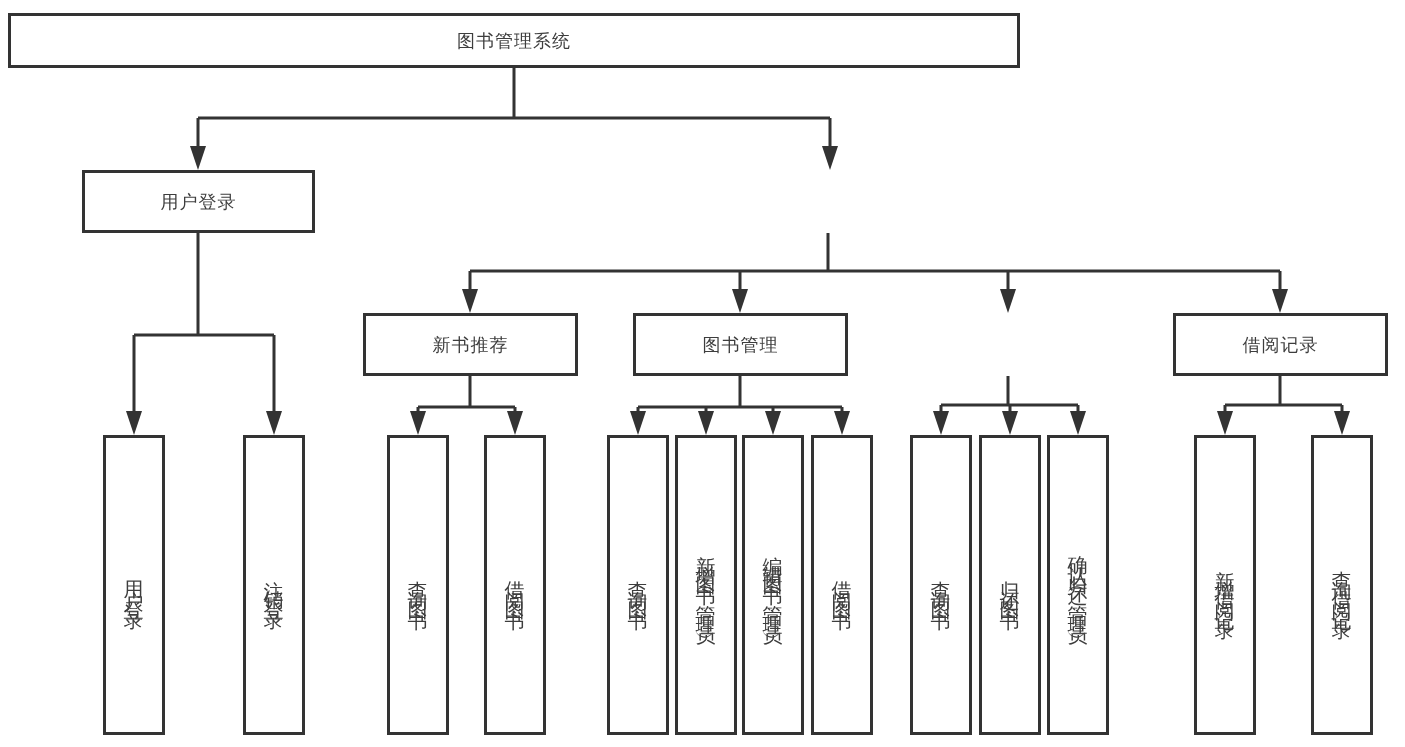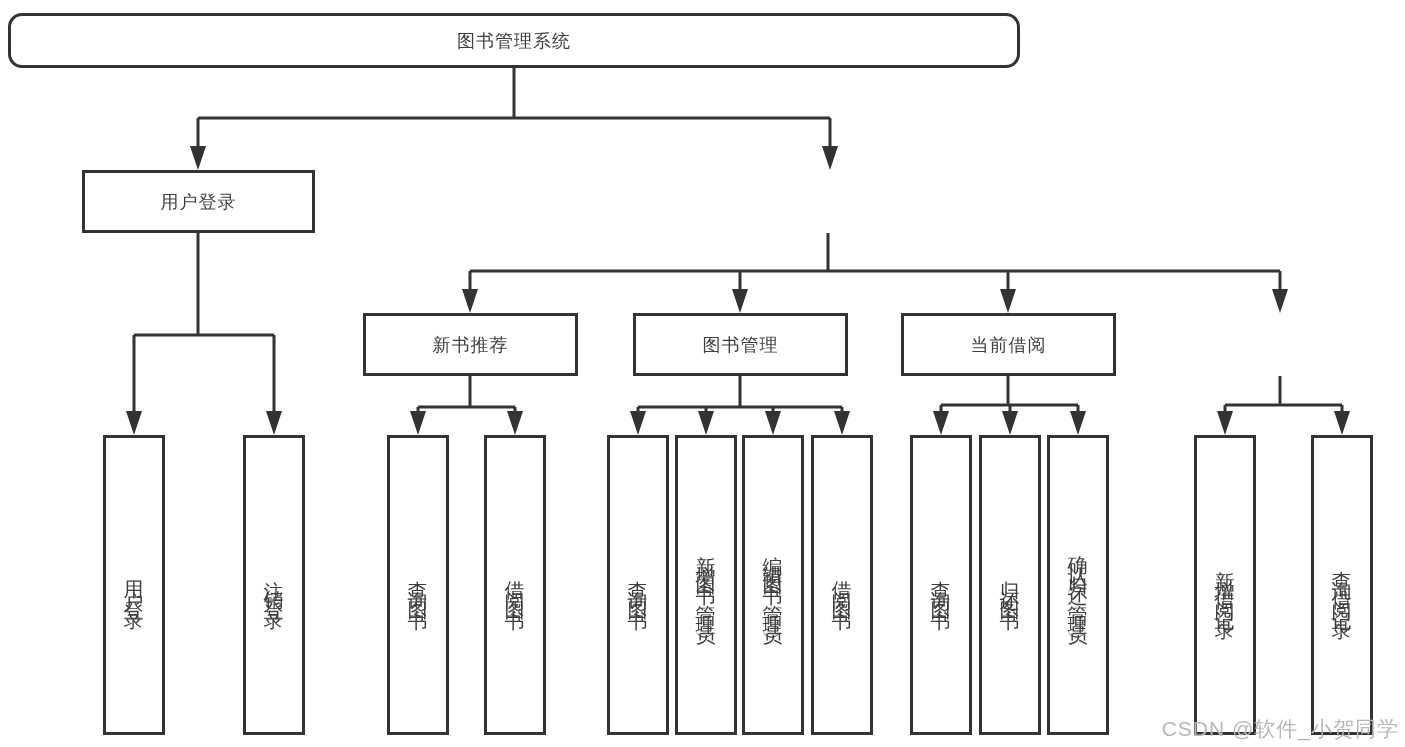--- a/index.html
+++ b/index.html
@@ -38,21 +38,21 @@
     position: absolute;
     border: 3px solid var(--border);
     background: var(--fill);
     display: flex;
     align-items: center;
     justify-content: center;
     color: var(--text);
     font-size: 18px;
     letter-spacing: 1px;
   }
-  .node.root   { left: 8px;    top: 13px;  width: 1012px; height: 55px; border-radius: 14px; }
+  .node.root   { left: 8px;    top: 13px;  width: 1012px; height: 55px; }
   .node.lv2    { top: 170px;   width: 233px; height: 63px; }
   .node.lv3    { top: 313px;   width: 215px; height: 63px; }
   .leaf {
     position: absolute;
     top: 435px;
     width: 62px;
     height: 300px;
     border: 3px solid var(--border);
     background: var(--fill);
     display: flex;
@@ -140,22 +140,22 @@
   <div class="node lv2" style="left:82px">
     <span>用户登录</span>
   </div>
 
   <div class="node lv3" style="left:363px">
     <span>新书推荐</span>
   </div>
   <div class="node lv3" style="left:633px">
     <span>图书管理</span>
   </div>
-  <div class="node lv3" style="left:901px">
-    <span>当前借阅</span>
+  <div class="node lv3" style="left:1173px">
+    <span>借阅记录</span>
   </div>
 
   <div class="leaf" style="left:103px">
     <span class="vtext">用户登录</span>
   </div>
   <div class="leaf" style="left:243px">
     <span class="vtext">注销登录</span>
   </div>
   <div class="leaf" style="left:387px">
     <span class="vtext">查询图书</span>
@@ -184,15 +184,14 @@
   <div class="leaf" style="left:1047px">
     <span class="vtext">确认归还（管理员）</span>
   </div>
   <div class="leaf" style="left:1194px">
     <span class="vtext">新增借阅记录</span>
   </div>
   <div class="leaf" style="left:1311px">
     <span class="vtext">查询借阅记录</span>
   </div>
 
-  <span class="watermark">CSDN @软件_小贺同学</span>
 
 </div>
 
 </body></html>

